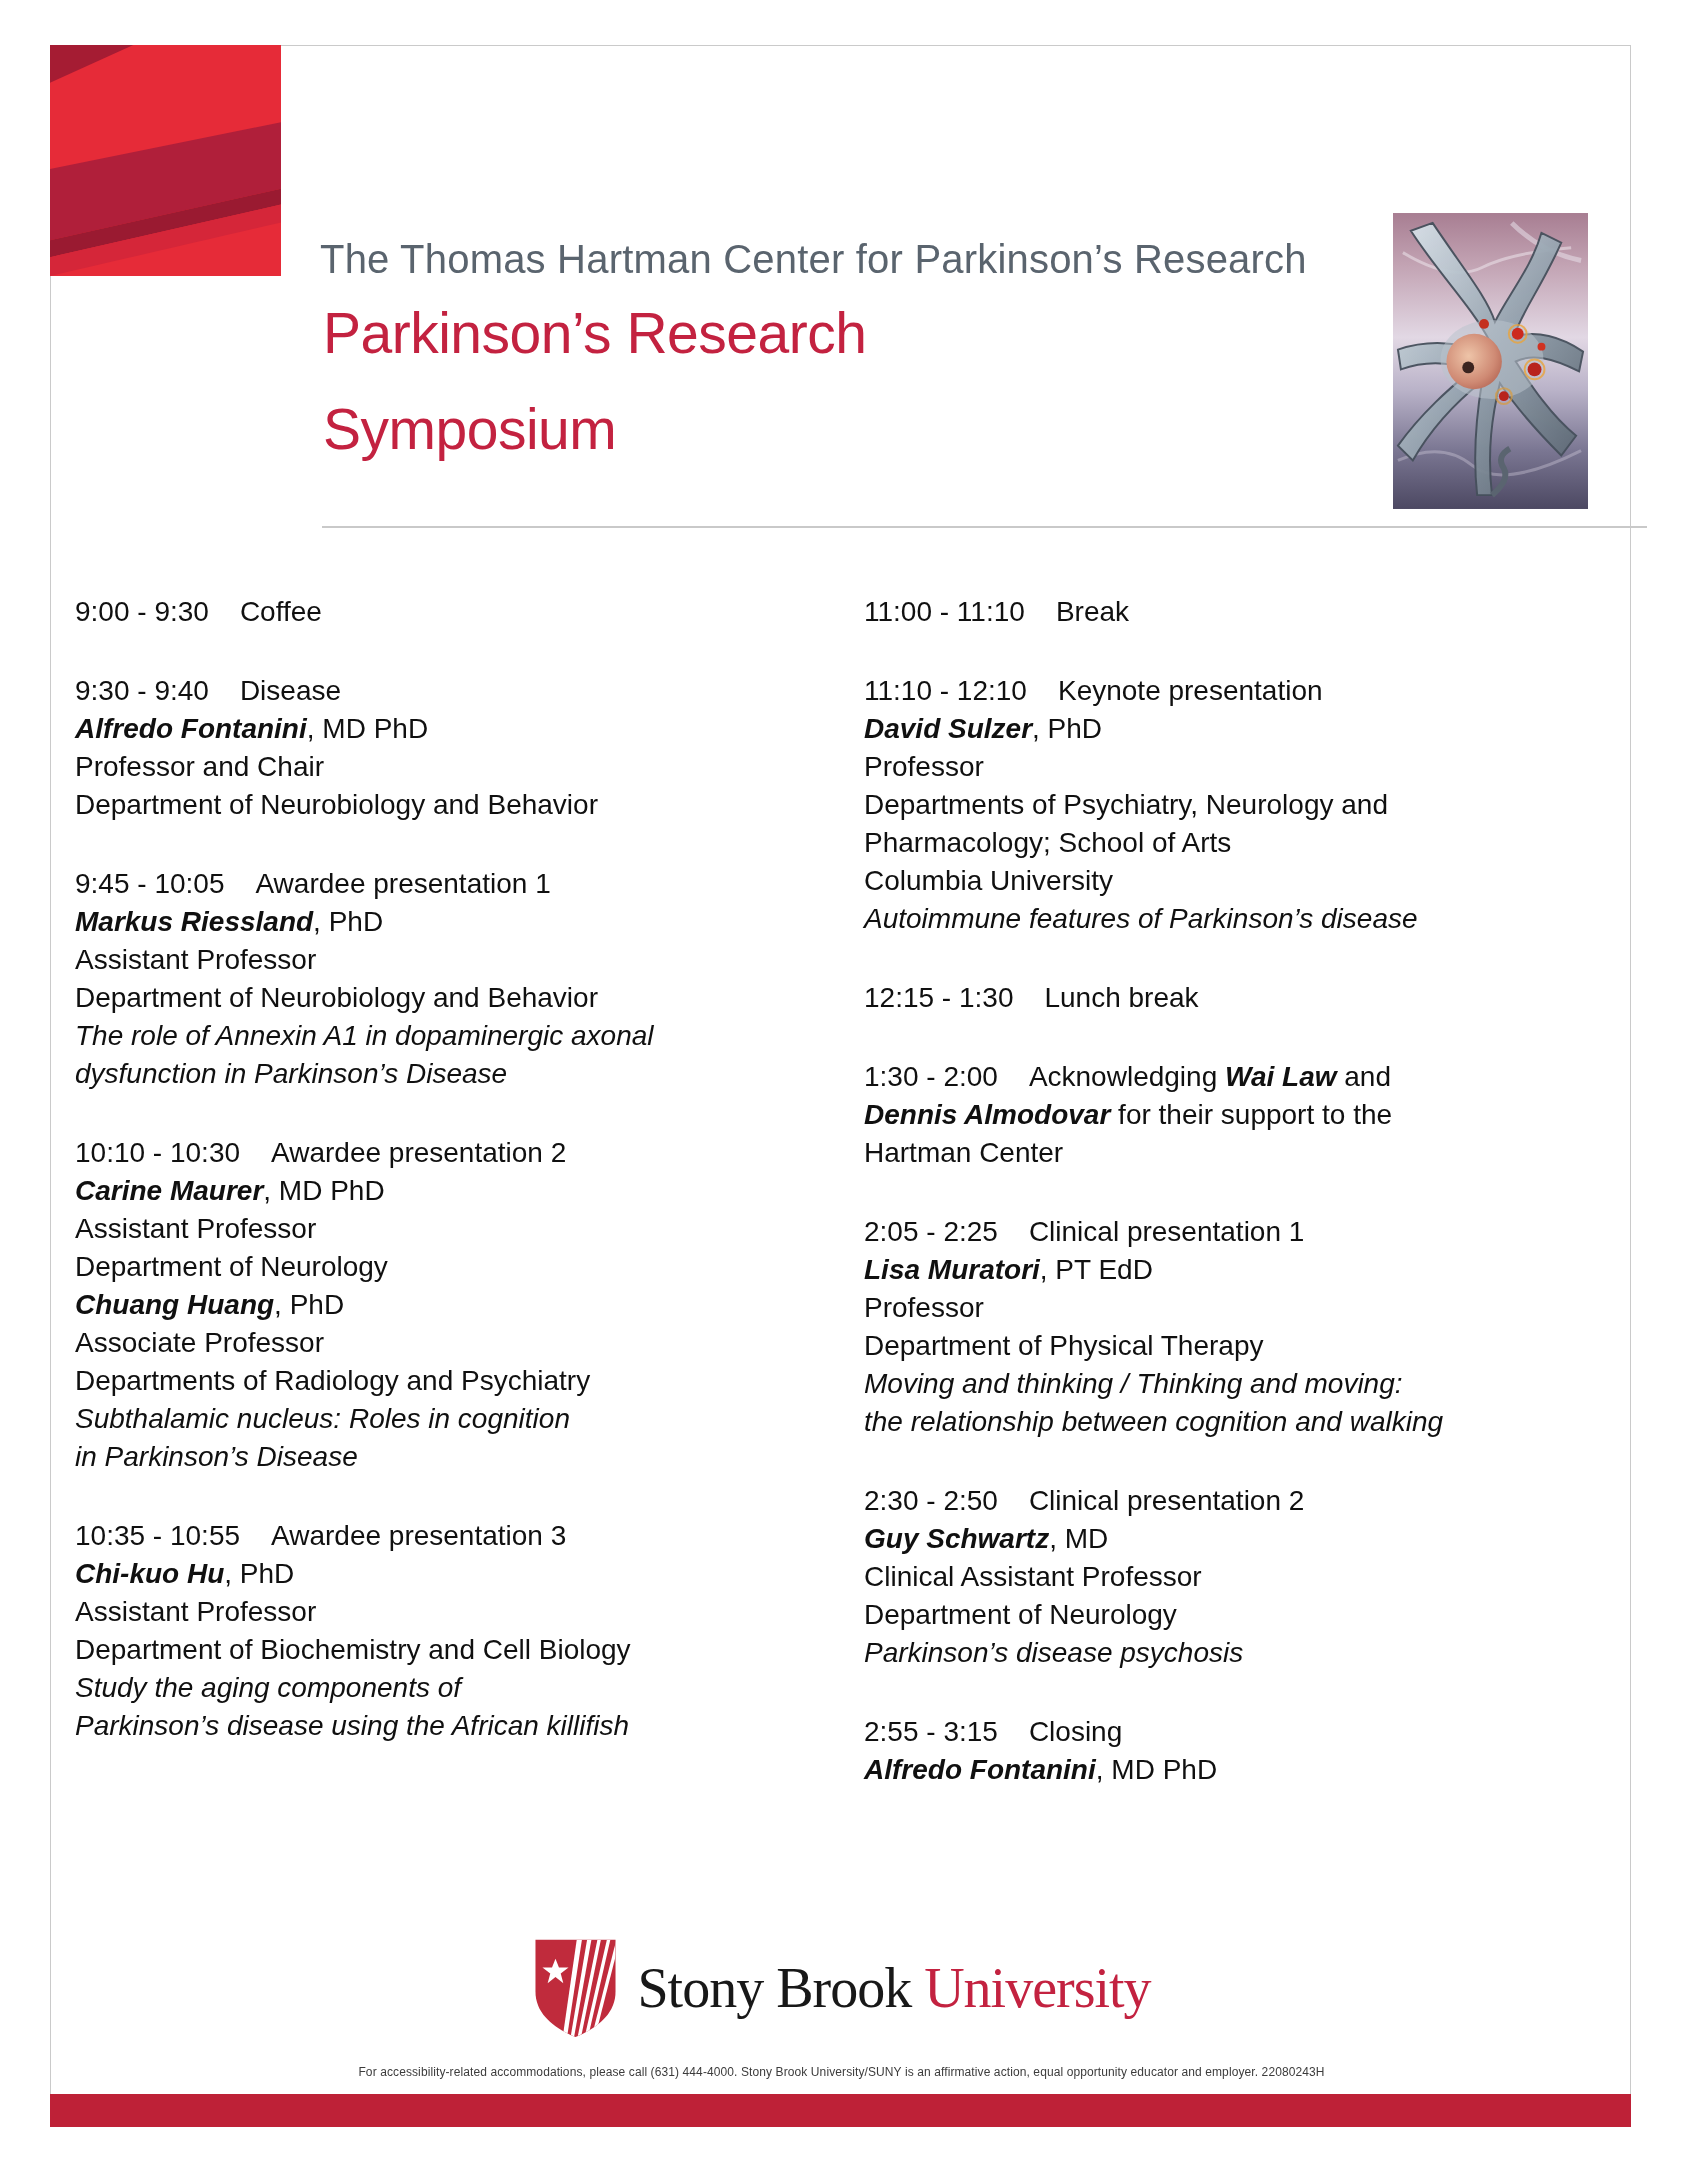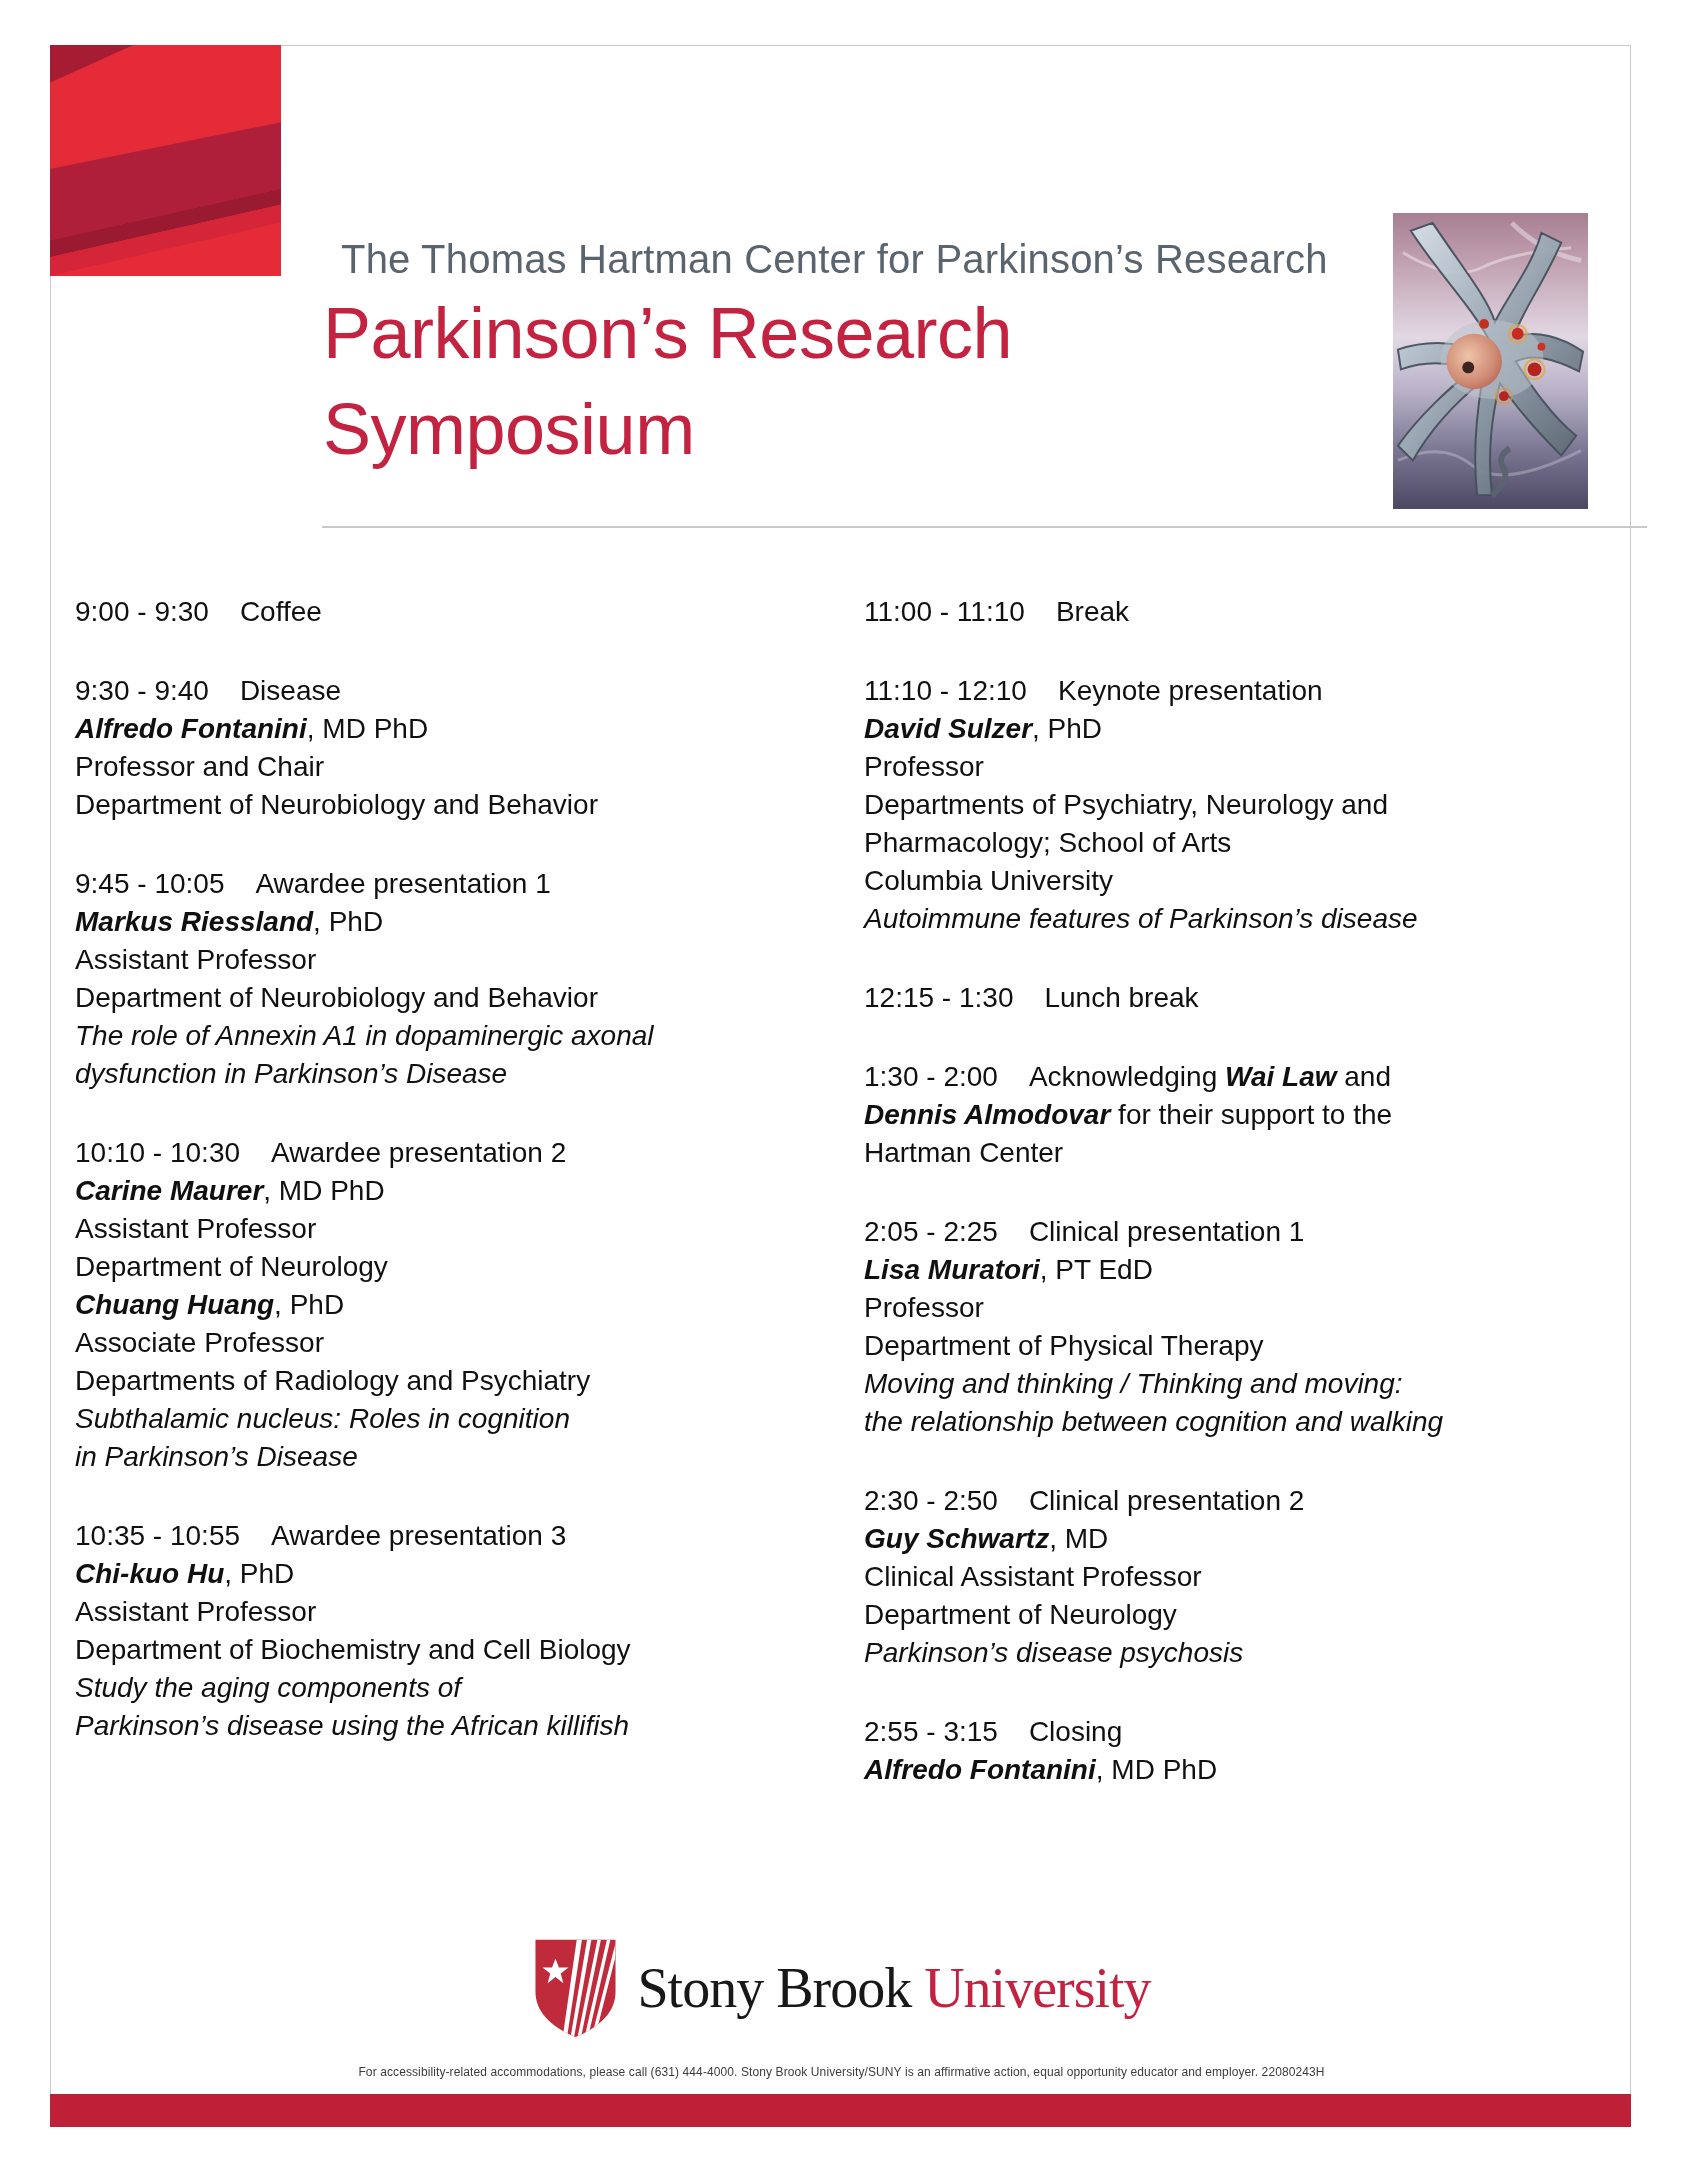--- a/index.html
+++ b/index.html
@@ -7,23 +7,23 @@
   #page{position:relative;width:1683px;height:2178px;background:#fff;}
 
   
   .frame{position:absolute;left:50px;top:45px;width:1581px;height:2082px;
          border:1px solid #cacaca;box-sizing:border-box;background:#fff;}
 
   
   .red-square{position:absolute;left:50px;top:45px;width:231px;height:231px;}
 
   
-  .eyebrow{position:absolute;left:341px;top:236px;font-size:40px;line-height:46px;
+  .eyebrow{position:absolute;left:320px;top:236px;font-size:40px;line-height:46px;
            color:var(--eyebrow-gray,#5A646E);letter-spacing:0.2px;white-space:nowrap;}
-  .big-title{position:absolute;left:323px;top:285px;font-size:72px;line-height:96px;
+  .big-title{position:absolute;left:323px;top:285px;font-size:57px;line-height:96px;
              color:var(--brand-red,#C32240);letter-spacing:-0.5px;}
   .header-rule{position:absolute;left:322px;top:526px;width:1325px;height:2px;background:#c9c9c9;}
 
   
   .neuron{position:absolute;left:1393px;top:213px;width:195px;height:296px;}
 
   
   .col{position:absolute;top:593px;font-size:28px;line-height:38px;color:#101010;}
   .col-left{left:75px;width:767px;}
   .col-right{left:864px;width:782px;}

